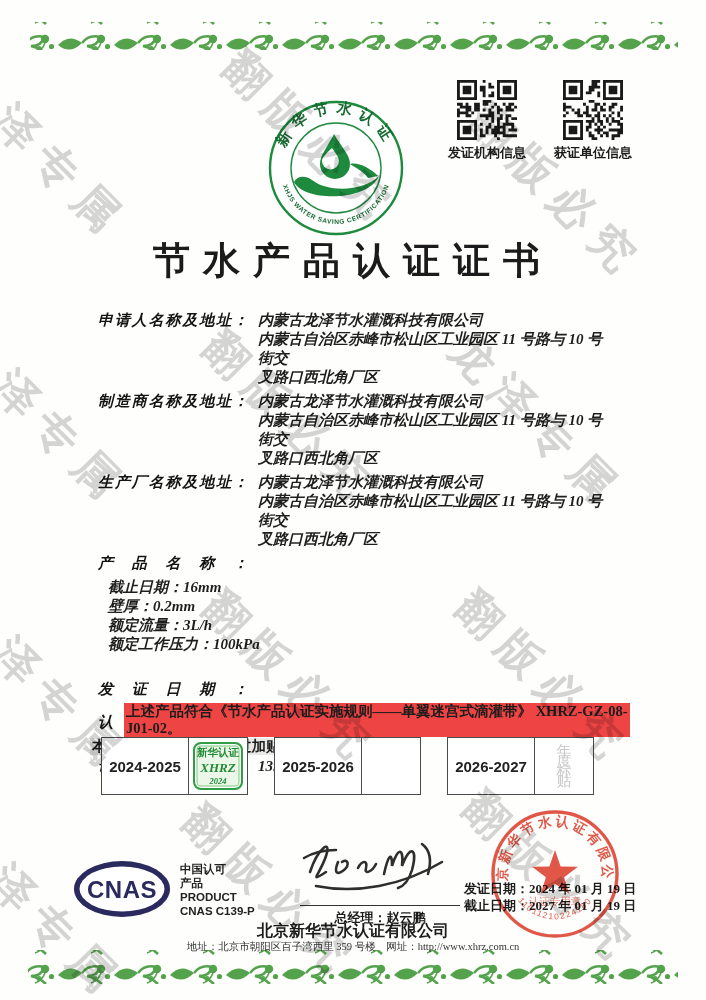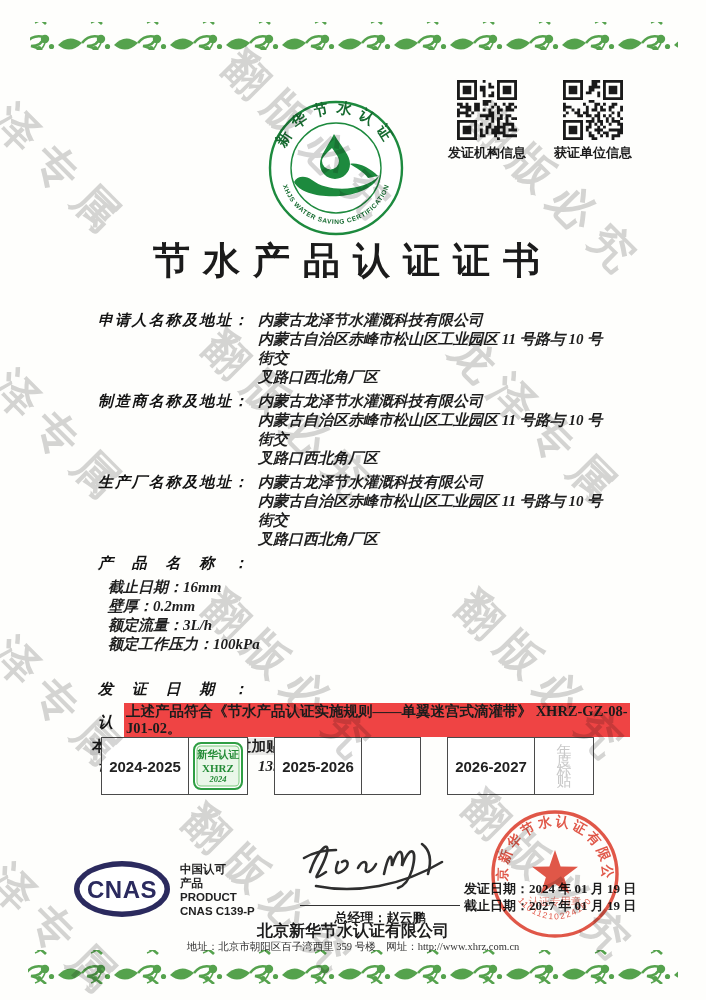--- a/index.html
+++ b/index.html
@@ -45,21 +45,21 @@
   .ycell{flex:1;display:flex;align-items:center;justify-content:center;
     font-family:"Liberation Sans",sans-serif;font-size:15px;font-weight:bold;color:#222;}
   .yslot{width:58px;flex:none;border-left:1.5px solid #4a4a4a;display:flex;align-items:center;justify-content:center;}
   .sticker{
     width:46px;height:44px;border:2px solid #2f9e44;border-radius:8px;background:#eaf7e9;
     box-shadow:inset 0 0 0 1.5px #fff, inset 0 0 0 2.5px #7cc97e;
     display:flex;flex-direction:column;align-items:center;justify-content:center;color:#238b36;
     font-family:"Liberation Sans",sans-serif;
   }
   .stk1{font-size:10.5px;font-weight:bold;}
-  .stk2{font-size:11px;font-family:"Liberation Serif",serif;font-weight:bold;}
+  .stk2{font-size:13px;font-style:italic;font-family:"Liberation Serif",serif;font-weight:bold;}
   .stk3{font-size:8.5px;font-style:italic;font-family:"Liberation Serif",serif;font-weight:bold;}
   .yfaint{width:24px;font-size:15px;line-height:10px;color:#c9c9c9;text-align:center;}
   
   .cnas-lines{left:180px;top:862px;z-index:3;font-family:"Liberation Sans",sans-serif;
     font-size:11.5px;font-weight:bold;line-height:14px;color:#222;}
   .sig-line{left:300px;top:905px;width:160px;border-top:1.5px solid #333;text-align:center;
     font-size:13px;font-weight:bold;padding-top:3px;z-index:3;}
   .dates{left:464px;top:881px;z-index:3;font-size:13px;font-weight:bold;line-height:16.5px;white-space:nowrap;}
   .issuer{left:0;top:921px;width:706px;text-align:center;font-size:16px;font-weight:bold;z-index:3;}
   .footer-line{left:0;top:940px;width:706px;text-align:center;font-size:10.5px;color:#333;z-index:3;}

